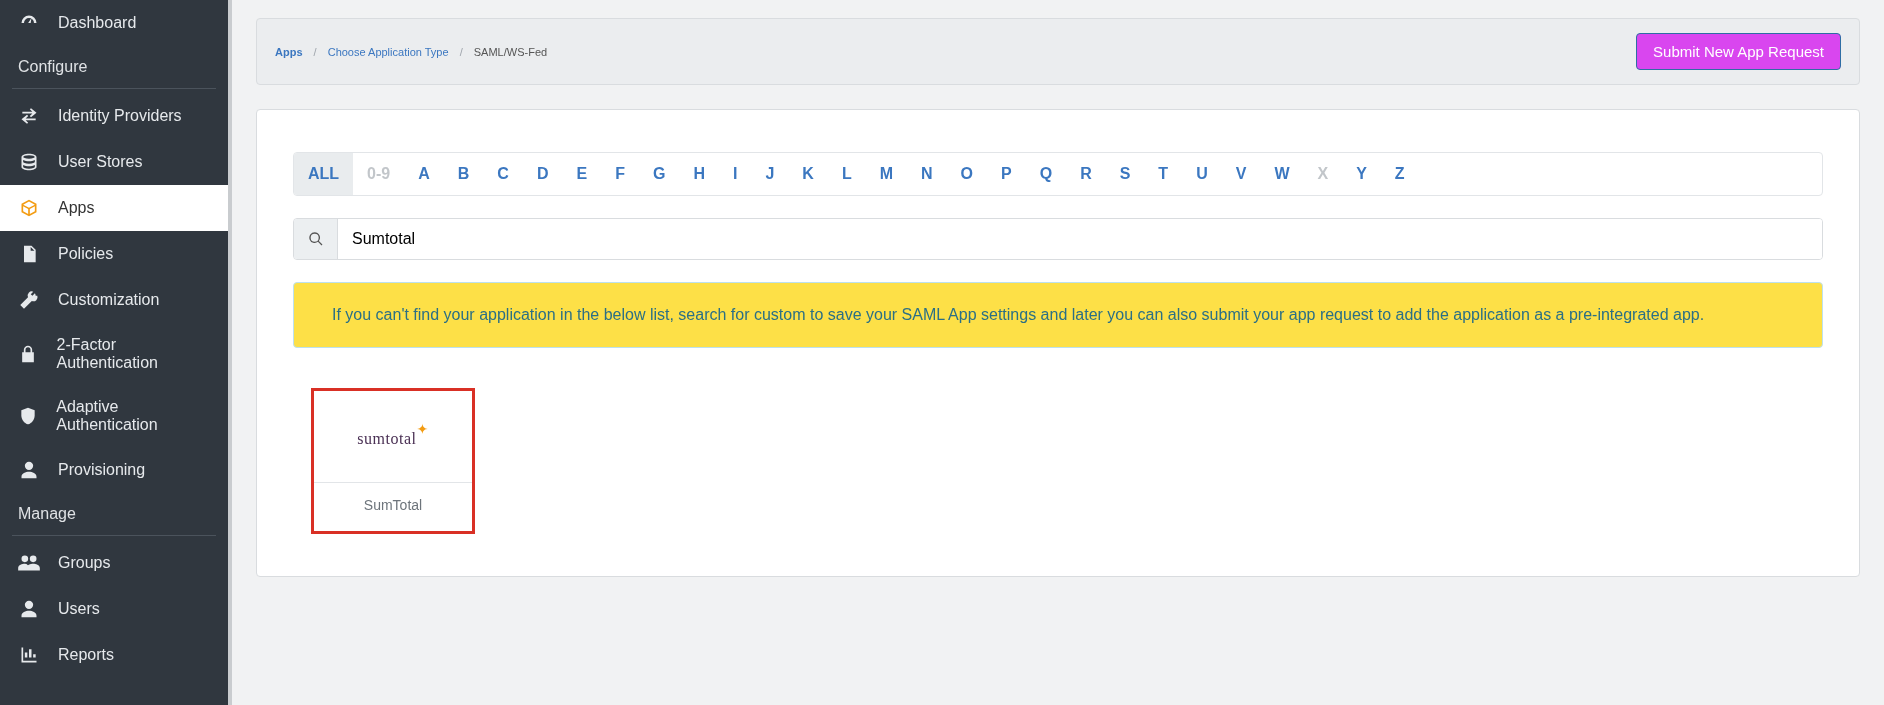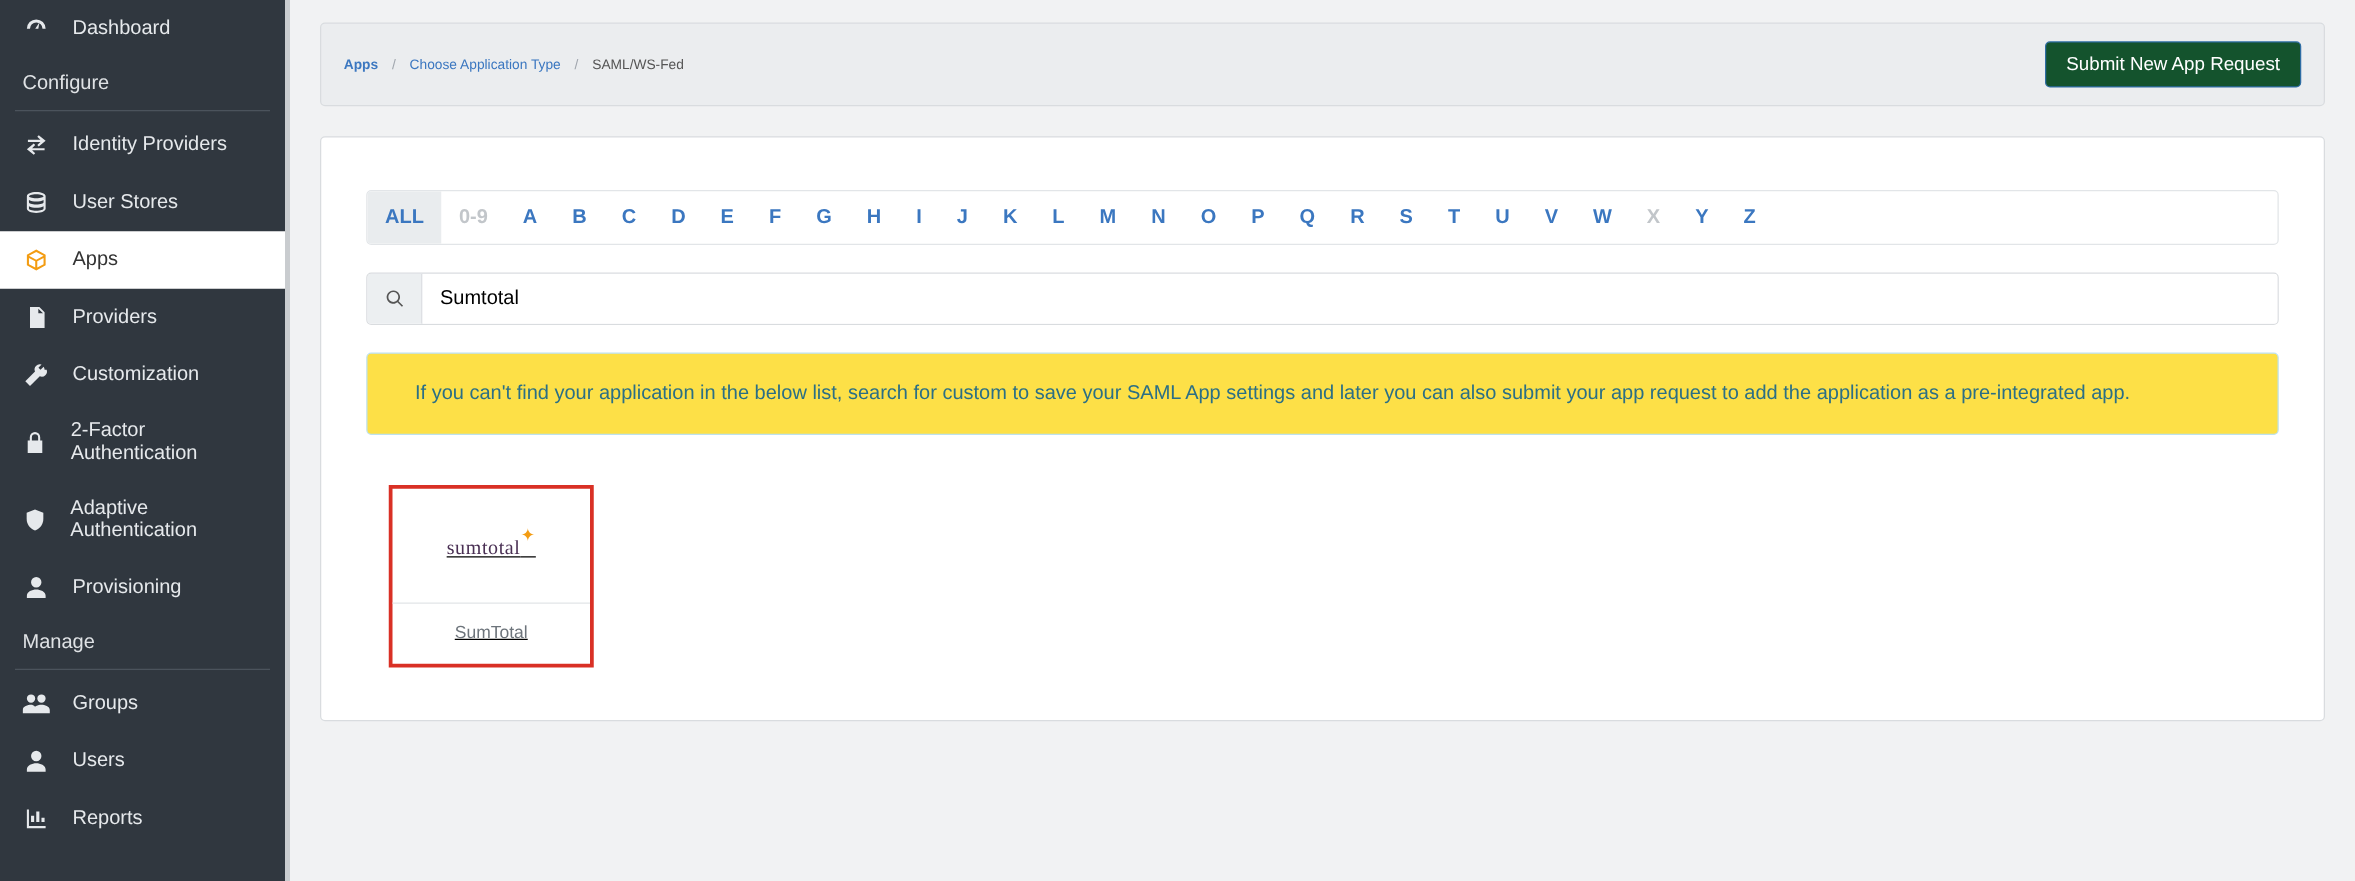--- a/index.html
+++ b/index.html
@@ -62,21 +62,21 @@
     margin-bottom: 24px;
   }
   .breadcrumb {
     font-size: 11px;
     color: #3b77c0;
   }
   .breadcrumb .sep { color: #a0a6ad; margin: 0 8px; }
   .breadcrumb .current { color: #555; }
   .breadcrumb .strong { font-weight: 700; }
   .btn-primary {
-    background: #14532d;
+    background: #d946ef;
     border: 1px solid #2e6da4;
     color: #fff;
     padding: 9px 16px;
     border-radius: 4px;
     font-size: 15px;
     cursor: pointer;
   }
 
   .panel {
     background: #fff;
@@ -135,21 +135,21 @@
     border: 1px solid #bde1ee;
     color: #2b6f85;
     border-radius: 4px;
     padding: 20px 38px;
     font-size: 16px;
     line-height: 1.5;
     margin-bottom: 40px;
   }
 
   
-  .cards { display:flex; flex-wrap:wrap; gap:18px; padding-left:18px;text-decoration:underline; }
+  .cards { display:flex; flex-wrap:wrap; gap:18px; padding-left:18px; }
   .card {
     width: 164px;
     border: 3px solid #d93025;
     cursor: pointer;
     background:#fff;
   }
   .card-logo {
     height: 92px;
     display:flex; align-items:center; justify-content:center;
     border-bottom: 1px solid #e2e5e8;
@@ -207,21 +207,21 @@
     </span>
     <span>Apps</span>
   </div>
 
   <div class="side-item">
     <span class="icon">
       <svg width="20" height="20" viewBox="0 0 24 24">
           <path d="M6 2h9l5 5v15H6V2zm8 1.5V8h4.5L14 3.5zM8 11h8v2H8v-2zm0 4h8v2H8v-2z"></path>
         </svg>
     </span>
-    <span>Providers</span>
+    <span>Policies</span>
   </div>
 
   <div class="side-item">
     <span class="icon">
       <svg width="20" height="20" viewBox="0 0 24 24">
           <path d="M22 6.9a5 5 0 0 1-6.6 6.3L6 22.5 1.5 18 10.8 8.7A5 5 0 0 1 17.1 2l-3 3 2 2 3-3c.6.9.9 1.9.9 2.9z"></path>
         </svg>
     </span>
     <span>Customization</span>
   </div>

